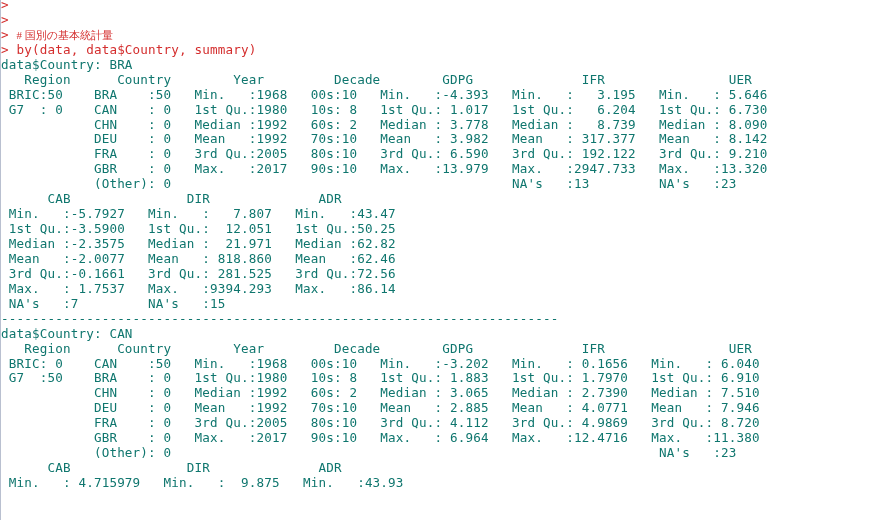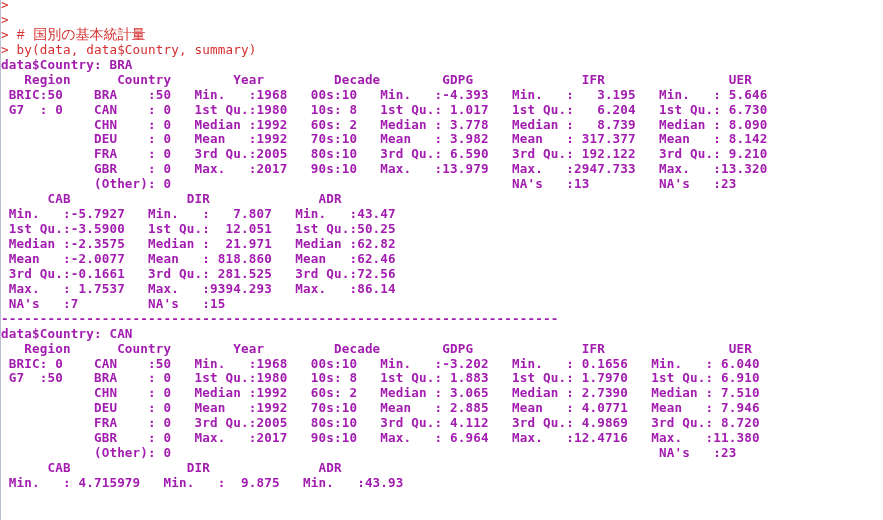--- a/index.html
+++ b/index.html
@@ -21,21 +21,21 @@
     position:absolute;
     left:0px; top:-2px;
     font-size:12.6px;
     line-height:14.95px;
     letter-spacing:0.16px;
     white-space:pre;
     font-family:"DejaVu Sans Mono","Liberation Mono",monospace;
   }
   .ln{ white-space:pre; display:block; height:14.95px; }
   .cmd{ color:#d42e2e; }
-  .out{ color:#a21caf;font-weight:bold; }
-  .jp{ font-family:Liberation Mono, monospace; font-size:14px; letter-spacing:0px;text-align:center;}
+  .out{ color:#0f766e; }
+  .jp{ font-family:Liberation Serif, serif; font-size:11px; letter-spacing:0px;text-align:center;}
 </style>
 </head>
 <body>
 
 <div id="console">
   <div id="console-lines"><div class="ln cmd">&gt;</div><div class="ln cmd">&gt;</div><div class="ln cmd"><span>&gt; </span><span class="jp"># 国別の基本統計量</span></div><div class="ln cmd">&gt; by(data, data$Country, summary)</div><div class="ln out">data$Country: BRA</div><div class="ln out">   Region      Country        Year         Decade        GDPG              IFR                UER        </div><div class="ln out"> BRIC:50    BRA    :50   Min.   :1968   00s:10   Min.   :-4.393   Min.   :   3.195   Min.   : 5.646  </div><div class="ln out"> G7  : 0    CAN    : 0   1st Qu.:1980   10s: 8   1st Qu.: 1.017   1st Qu.:   6.204   1st Qu.: 6.730  </div><div class="ln out">            CHN    : 0   Median :1992   60s: 2   Median : 3.778   Median :   8.739   Median : 8.090  </div><div class="ln out">            DEU    : 0   Mean   :1992   70s:10   Mean   : 3.982   Mean   : 317.377   Mean   : 8.142  </div><div class="ln out">            FRA    : 0   3rd Qu.:2005   80s:10   3rd Qu.: 6.590   3rd Qu.: 192.122   3rd Qu.: 9.210  </div><div class="ln out">            GBR    : 0   Max.   :2017   90s:10   Max.   :13.979   Max.   :2947.733   Max.   :13.320  </div><div class="ln out">            (Other): 0                                            NA's   :13         NA's   :23      </div><div class="ln out">      CAB               DIR              ADR       </div><div class="ln out"> Min.   :-5.7927   Min.   :   7.807   Min.   :43.47  </div><div class="ln out"> 1st Qu.:-3.5900   1st Qu.:  12.051   1st Qu.:50.25  </div><div class="ln out"> Median :-2.3575   Median :  21.971   Median :62.82  </div><div class="ln out"> Mean   :-2.0077   Mean   : 818.860   Mean   :62.46  </div><div class="ln out"> 3rd Qu.:-0.1661   3rd Qu.: 281.525   3rd Qu.:72.56  </div><div class="ln out"> Max.   : 1.7537   Max.   :9394.293   Max.   :86.14  </div><div class="ln out"> NA's   :7         NA's   :15                       </div><div class="ln out">------------------------------------------------------------------------ </div><div class="ln out">data$Country: CAN</div><div class="ln out">   Region      Country        Year         Decade        GDPG              IFR                UER        </div><div class="ln out"> BRIC: 0    CAN    :50   Min.   :1968   00s:10   Min.   :-3.202   Min.   : 0.1656   Min.   : 6.040  </div><div class="ln out"> G7  :50    BRA    : 0   1st Qu.:1980   10s: 8   1st Qu.: 1.883   1st Qu.: 1.7970   1st Qu.: 6.910  </div><div class="ln out">            CHN    : 0   Median :1992   60s: 2   Median : 3.065   Median : 2.7390   Median : 7.510  </div><div class="ln out">            DEU    : 0   Mean   :1992   70s:10   Mean   : 2.885   Mean   : 4.0771   Mean   : 7.946  </div><div class="ln out">            FRA    : 0   3rd Qu.:2005   80s:10   3rd Qu.: 4.112   3rd Qu.: 4.9869   3rd Qu.: 8.720  </div><div class="ln out">            GBR    : 0   Max.   :2017   90s:10   Max.   : 6.964   Max.   :12.4716   Max.   :11.380  </div><div class="ln out">            (Other): 0                                                               NA's   :23      </div><div class="ln out">      CAB               DIR              ADR       </div><div class="ln out"> Min.   : 4.715979   Min.   :  9.875   Min.   :43.93  </div></div>
 </div>
 
 </body></html>

